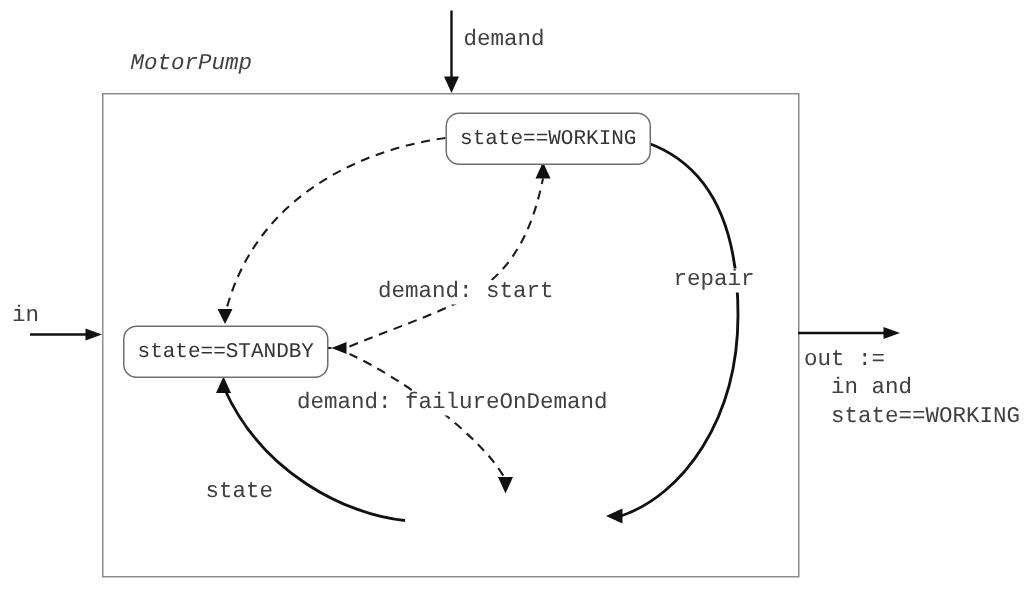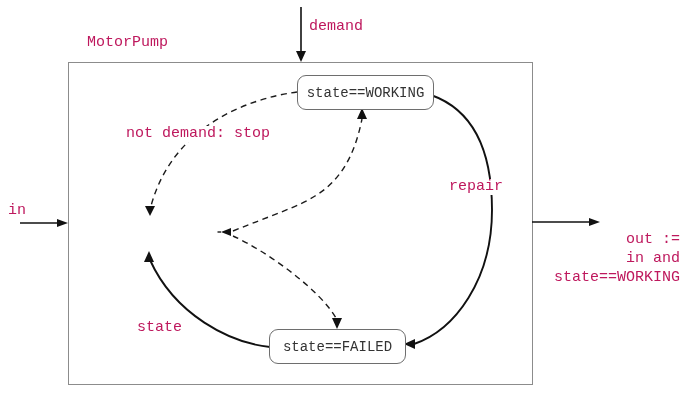--- a/index.html
+++ b/index.html
@@ -6,21 +6,21 @@
   .canvas{
     position:relative;width:690px;height:408px;background:#ffffff;
     font-family:"Liberation Mono","DejaVu Sans Mono",monospace;overflow:hidden;
   }
   .frame{
     position:absolute;left:68px;top:62px;width:463px;height:321px;
     border:1px solid #8c8c8c;z-index:0;
   }
   svg.layer{position:absolute;left:0;top:0;width:690px;height:408px;z-index:1;}
   .lbl{
-    position:absolute;font-size:15px;line-height:16px;color:#be185d;
+    position:absolute;font-size:15px;line-height:16px;color:#404040;
     background:#ffffff;padding:0 2px;z-index:2;white-space:nowrap;
   }
   .title-lbl{background:transparent;}
   .out-lbl{white-space:pre;line-height:19px;}
   .state{
     position:absolute;width:135px;height:33px;border:1.2px solid #6e6e6e;
     border-radius:9px;background:#ffffff;display:flex;align-items:center;
     justify-content:center;font-size:14px;color:#333333;z-index:3;
   }
 </style>
@@ -50,32 +50,33 @@
     <polygon points="68,223 57,219 57,227" fill="#111"></polygon>
     <polygon points="600,222 589,218 589,226" fill="#111"></polygon>
     <polygon points="150,216 145,206 155,206" fill="#111"></polygon>
     <polygon points="362,108 357,119 367,119" fill="#111"></polygon>
     <polygon points="337,329 332,318 342,318" fill="#111"></polygon>
     <polygon points="404,344 415,339 415,349" fill="#111"></polygon>
     <polygon points="149,251 144,262 154,262" fill="#111"></polygon>
     <polygon points="221,232 231,228 231,236" fill="#111"></polygon>
   </svg>
 
-  <div class="lbl title-lbl" style="left:85px;top:35px;">MotorPump</div>
+  <div class="lbl title-lbl" style="left:85px;top:35px;font-style:italic;">MotorPump</div>
 
-  <div class="lbl" style="left:124px;top:126px;">not demand: stop</div>
+  <div class="lbl" style="left:250px;top:187px;">demand: start</div>
+  <div class="lbl" style="left:196px;top:261px;">demand: failureOnDemand</div>
   <div class="lbl" style="left:447px;top:179px;">repair</div>
   <div class="lbl" style="left:135px;top:320px;">state</div>
 
   <div class="lbl" style="left:307px;top:19px;">demand</div>
   <div class="lbl" style="left:6px;top:203px;">in</div>
-  <div class="lbl out-lbl" style="left:534px;top:230px;text-align:right;">out :=
+  <div class="lbl out-lbl" style="left:534px;top:230px;">out :=
   in and
   state==WORKING</div>
 
   <div class="state" style="left:297px;top:75px;">
     <span>state==WORKING</span>
   </div>
-  <div class="state" style="left:269px;top:329px;">
-    <span>state==FAILED</span>
+  <div class="state" style="left:82px;top:217px;">
+    <span>state==STANDBY</span>
   </div>
 
 </div>
 
 </body></html>

